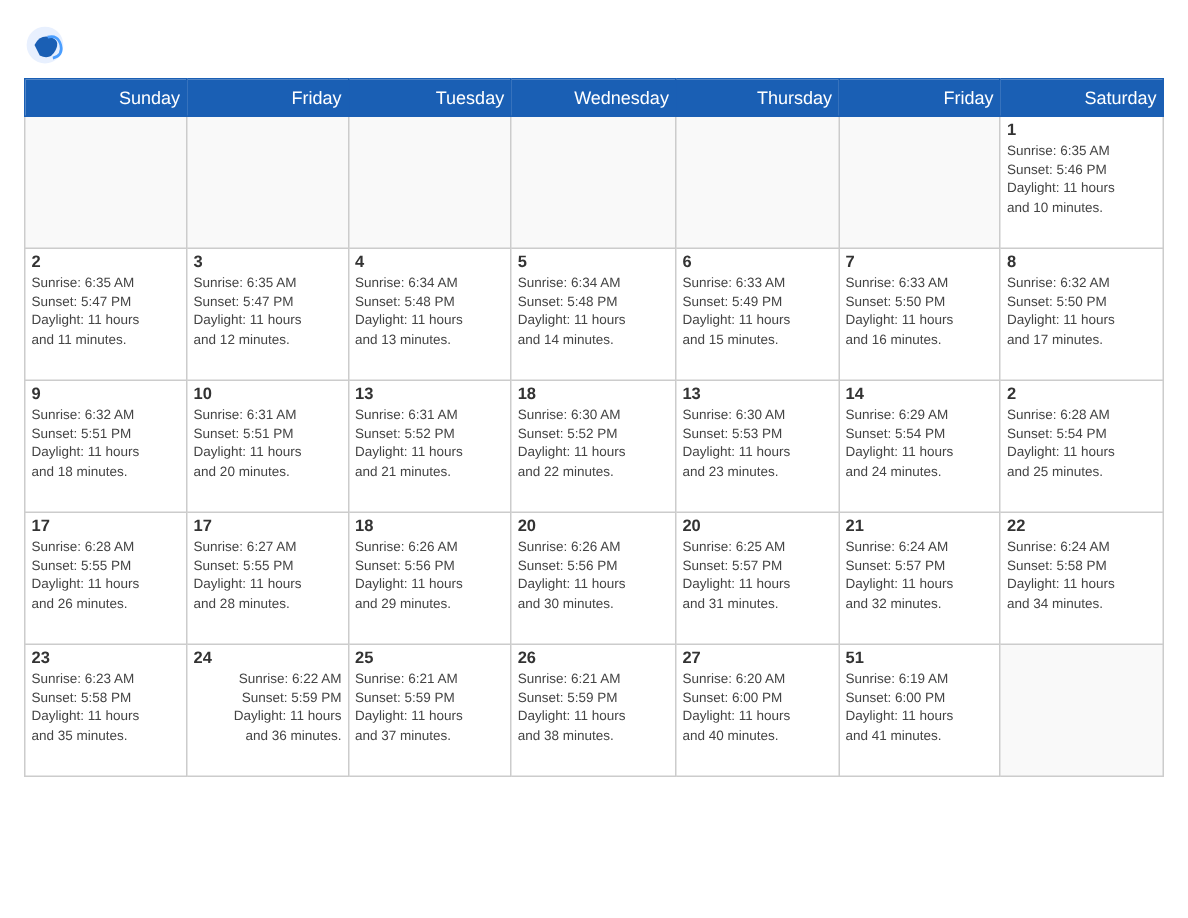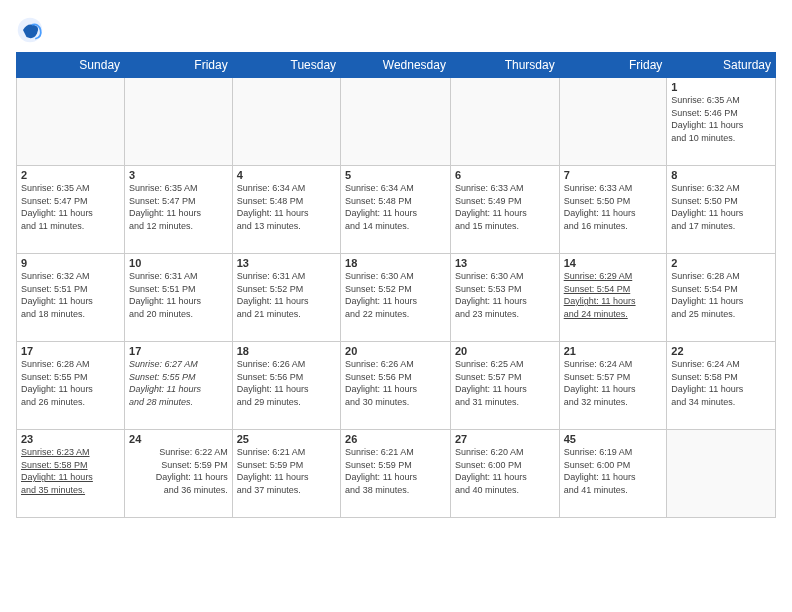--- a/index.html
+++ b/index.html
@@ -229,21 +229,21 @@
           </td>
           <td>
             <span class="day-num">13</span>
             <div class="day-info" style="white-space: pre-line;">Sunrise: 6:30 AM
 Sunset: 5:53 PM
 Daylight: 11 hours
 and 23 minutes.</div>
           </td>
           <td>
             <span class="day-num">14</span>
-            <div class="day-info" style="white-space: pre-line; text-decoration: underline;">Sunrise: 6:29 AM
+            <div class="day-info" style="white-space: pre-line;">Sunrise: 6:29 AM
 Sunset: 5:54 PM
 Daylight: 11 hours
 and 24 minutes.</div>
           </td>
           <td>
             <span class="day-num">2</span>
             <div class="day-info" style="white-space: pre-line;">Sunrise: 6:28 AM
 Sunset: 5:54 PM
 Daylight: 11 hours
 and 25 minutes.</div>
@@ -252,21 +252,21 @@
         <tr>
           <td>
             <span class="day-num">17</span>
             <div class="day-info" style="white-space: pre-line;">Sunrise: 6:28 AM
 Sunset: 5:55 PM
 Daylight: 11 hours
 and 26 minutes.</div>
           </td>
           <td>
             <span class="day-num">17</span>
-            <div class="day-info" style="white-space: pre-line; font-style: italic;">Sunrise: 6:27 AM
+            <div class="day-info" style="white-space: pre-line;">Sunrise: 6:27 AM
 Sunset: 5:55 PM
 Daylight: 11 hours
 and 28 minutes.</div>
           </td>
           <td>
             <span class="day-num">18</span>
             <div class="day-info" style="white-space: pre-line;">Sunrise: 6:26 AM
 Sunset: 5:56 PM
 Daylight: 11 hours
 and 29 minutes.</div>
@@ -296,21 +296,21 @@
             <span class="day-num">22</span>
             <div class="day-info" style="white-space: pre-line;">Sunrise: 6:24 AM
 Sunset: 5:58 PM
 Daylight: 11 hours
 and 34 minutes.</div>
           </td>
         </tr>
         <tr>
           <td>
             <span class="day-num">23</span>
-            <div class="day-info" style="white-space: pre-line; text-decoration: underline;">Sunrise: 6:23 AM
+            <div class="day-info" style="white-space: pre-line;">Sunrise: 6:23 AM
 Sunset: 5:58 PM
 Daylight: 11 hours
 and 35 minutes.</div>
           </td>
           <td>
             <span class="day-num">24</span>
             <div class="day-info" style="white-space: pre-line; text-align: right;">Sunrise: 6:22 AM
 Sunset: 5:59 PM
 Daylight: 11 hours
 and 36 minutes.</div>
@@ -330,21 +330,21 @@
 and 38 minutes.</div>
           </td>
           <td>
             <span class="day-num">27</span>
             <div class="day-info" style="white-space: pre-line;">Sunrise: 6:20 AM
 Sunset: 6:00 PM
 Daylight: 11 hours
 and 40 minutes.</div>
           </td>
           <td>
-            <span class="day-num">45</span>
+            <span class="day-num">51</span>
             <div class="day-info" style="white-space: pre-line;">Sunrise: 6:19 AM
 Sunset: 6:00 PM
 Daylight: 11 hours
 and 41 minutes.</div>
           </td>
           <td class="empty"></td>
         </tr>
       </tbody>
   </table>
 </div>

